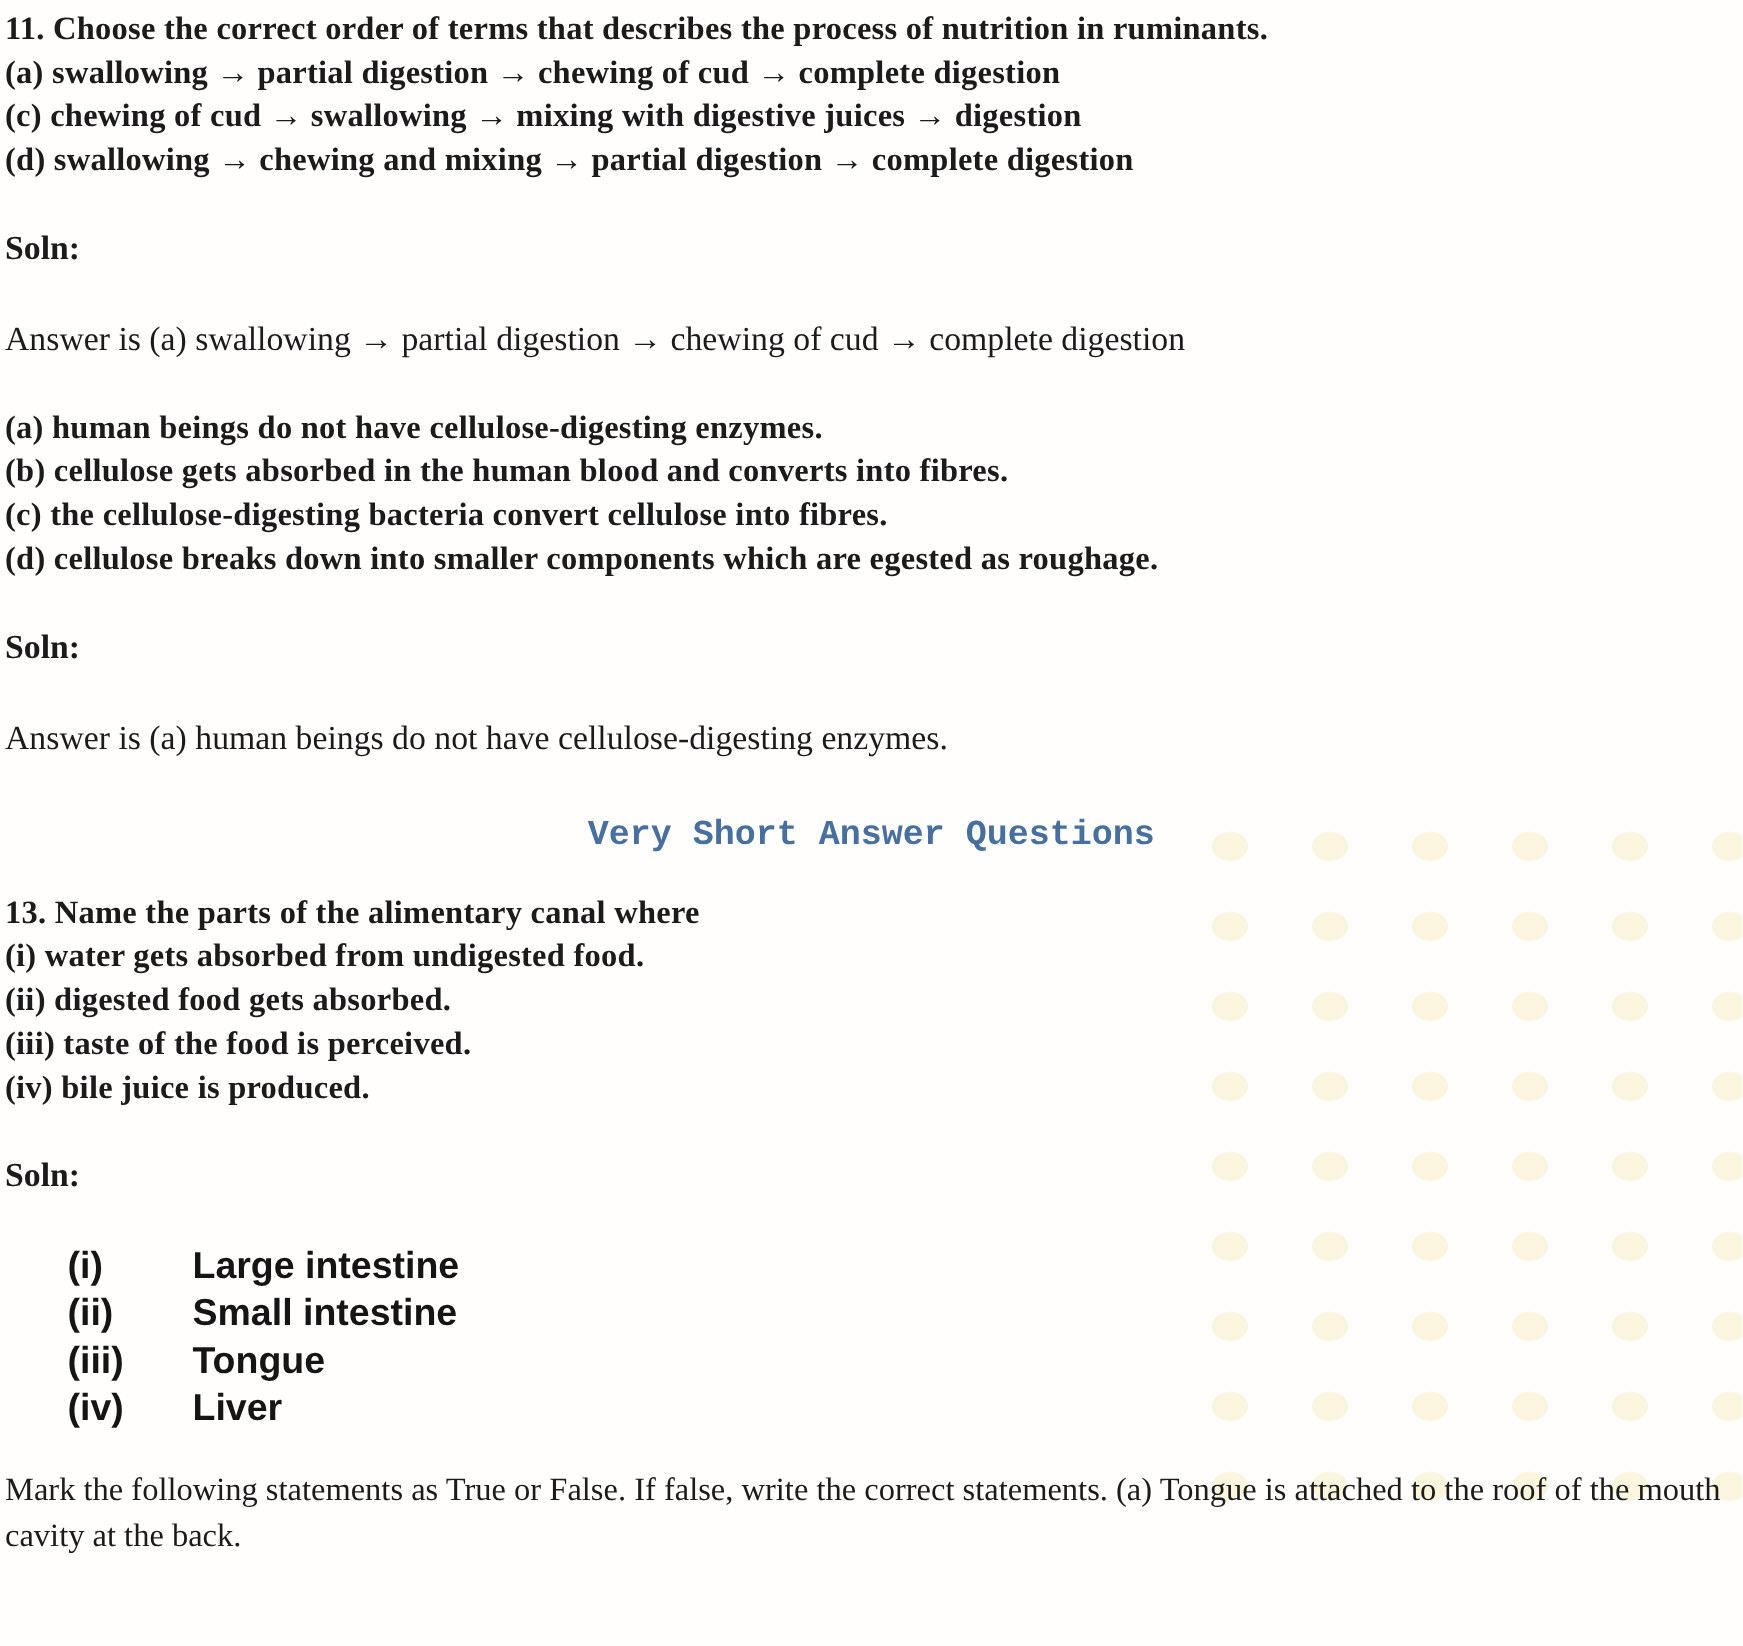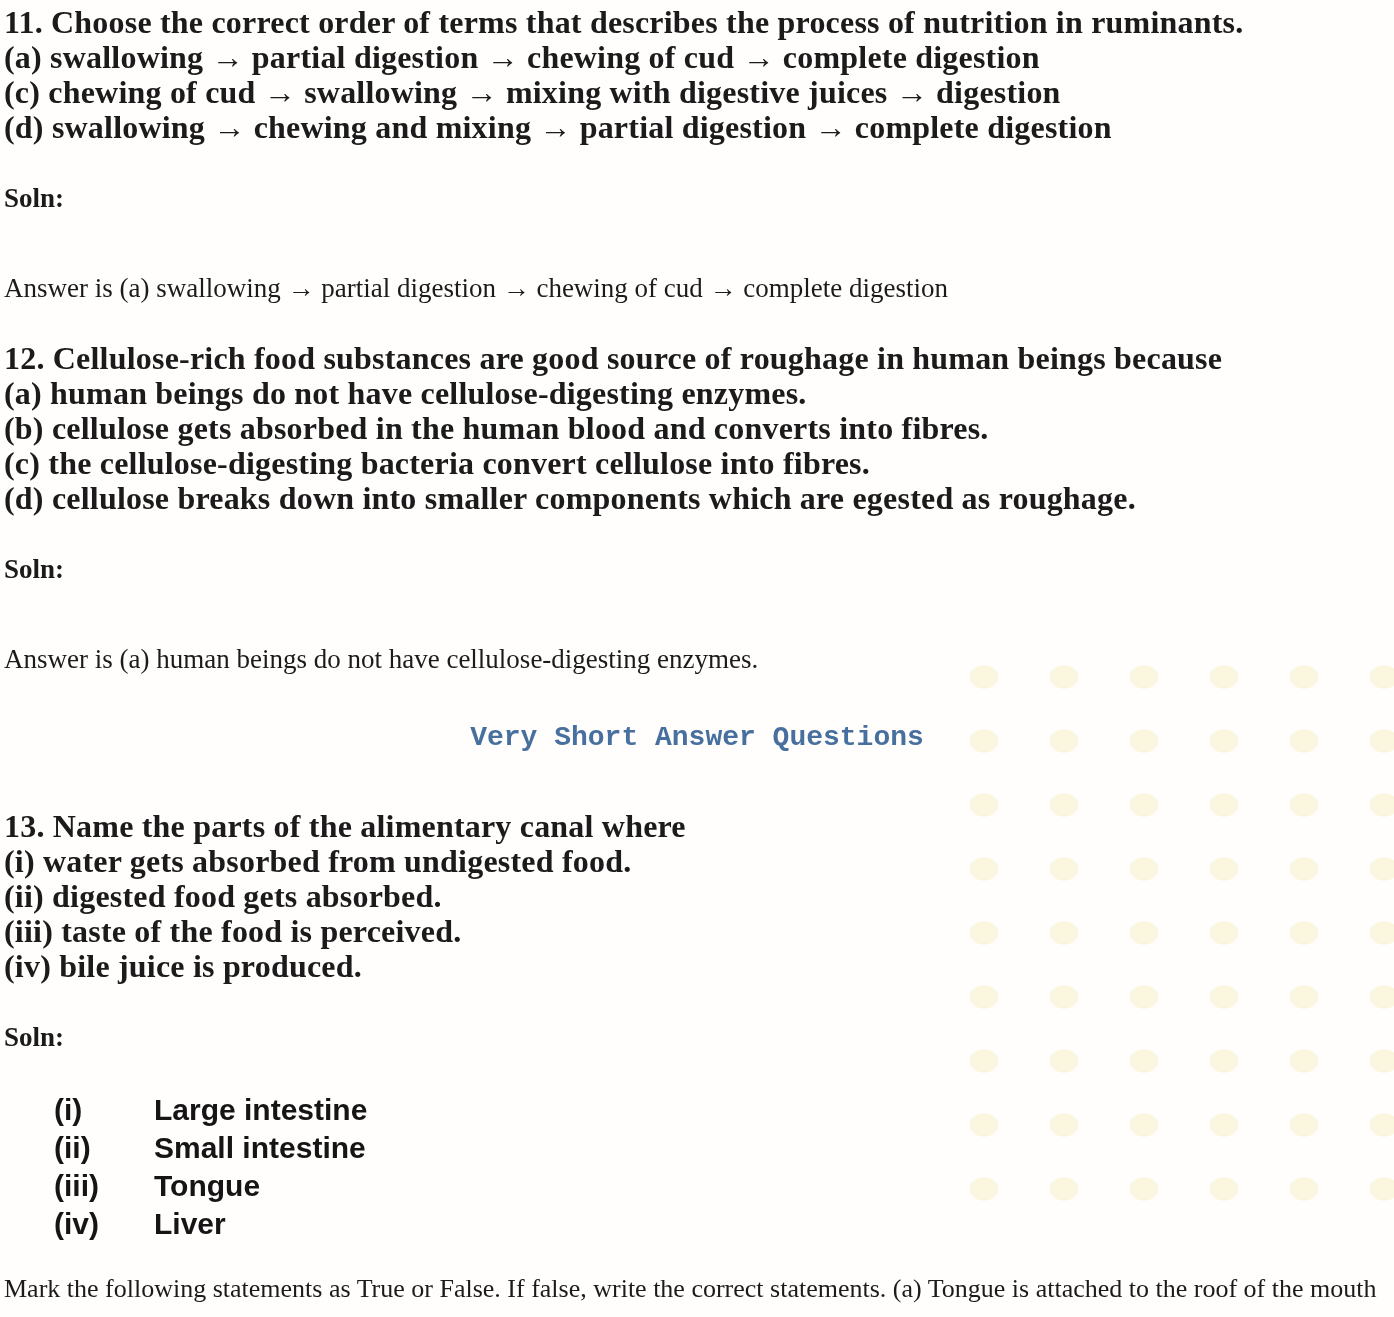--- a/index.html
+++ b/index.html
@@ -28,48 +28,48 @@
     right: 0;
     width: 450px;
     height: 595px;
     background-image: radial-gradient(rgba(248, 238, 198, 0.55) 14px, rgba(248,238,198,0) 15px);
     background-size: 80px 64px;
     z-index: 0;
     pointer-events: none;
   }
   .q {
     font-weight: bold;
-    font-size: 32px;
+    font-size: 26px;
     line-height: 35px;
     letter-spacing: 0.2px;
   }
   .block { margin: 0; }
   .mt { margin-top: 35px; }
   .soln {
     margin-top: 36px;
     font-weight: bold;
     font-size: 27px;
     line-height: 35px;
   }
   .ans {
-    margin-top: 54px;
+    margin-top: 37px;
     font-weight: normal;
     font-size: 27px;
     line-height: 36px;
   }
   .section-heading {
     margin-top: 42px;
     text-align: center;
     font-family: Liberation Mono, monospace;
     font-weight: 700;
     font-size: 28px;
     line-height: 38px;
     color: #47709f;
   }
-  .q13-block { margin-top: 52px; }
+  .q13-block { margin-top: 24px; }
   .answer-list {
     margin-top: 36px;
     padding-left: 50px;
     font-family: "Liberation Sans", sans-serif;
     font-weight: 700;
     font-size: 30px;
     color: #151515;
   }
   .answer-row {
     display: flex;
@@ -97,21 +97,20 @@
     <p class="q">11. Choose the correct order of terms that describes the process of nutrition in ruminants.</p>
     <p class="q">(a) swallowing → partial digestion → chewing of cud → complete digestion</p>
     <p class="q">(c) chewing of cud → swallowing → mixing with digestive juices → digestion</p>
     <p class="q">(d) swallowing → chewing and mixing → partial digestion → complete digestion</p>
   </section>
 
   <p class="soln">Soln:</p>
   <p class="ans">Answer is (a) swallowing → partial digestion → chewing of cud → complete digestion</p>
 
   <section class="block mt">
-    <p class="q">12. Cellulose-rich food substances are good source of roughage in human beings because</p>
     <p class="q">(a) human beings do not have cellulose-digesting enzymes.</p>
     <p class="q">(b) cellulose gets absorbed in the human blood and converts into fibres.</p>
     <p class="q">(c) the cellulose-digesting bacteria convert cellulose into fibres.</p>
     <p class="q">(d) cellulose breaks down into smaller components which are egested as roughage.</p>
   </section>
 
   <p class="soln">Soln:</p>
   <p class="ans">Answer is (a) human beings do not have cellulose-digesting enzymes.</p>
 
   <h2 class="section-heading">Very Short Answer Questions</h2>

